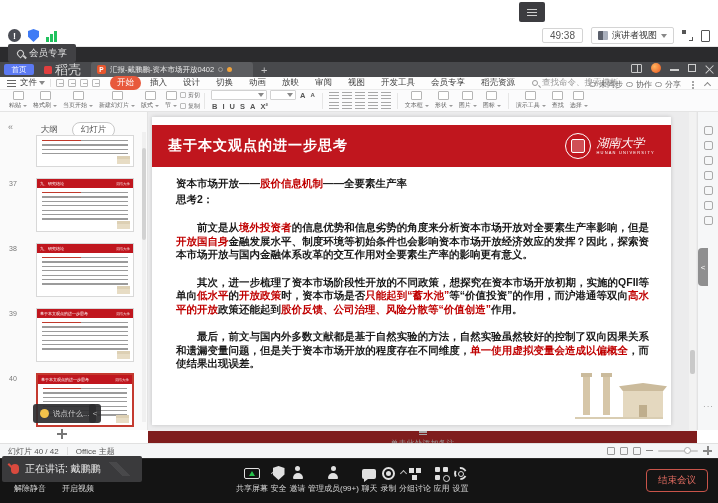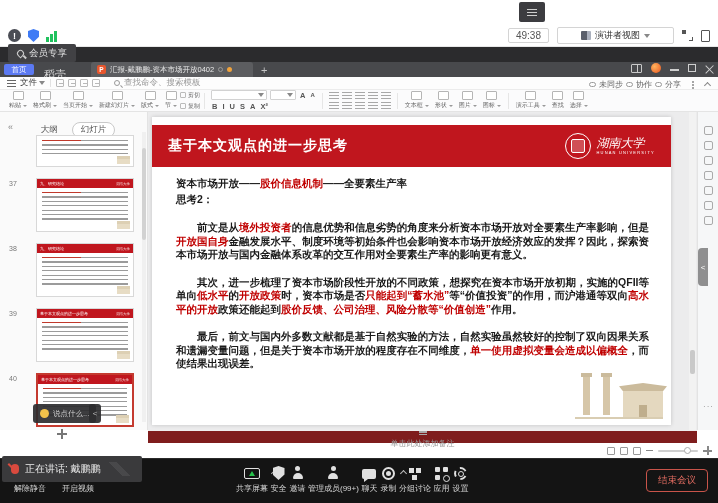--- a/index.html
+++ b/index.html
@@ -20,41 +20,41 @@
   .tb-left { display:flex; align-items:center; gap:7px; }
   .info-badge { width:13px; height:13px; border-radius:50%; background:#4a4d55; color:#fff; font-size:9px;
     display:flex; align-items:center; justify-content:center; font-weight:bold; }
   .i-shield-blue { width:11px; height:13px; background:#3f7bf5; clip-path:polygon(50% 0,100% 15%,100% 60%,50% 100%,0 60%,0 15%); }
   .sig { display:flex; align-items:flex-end; gap:1.5px; height:12px; }
   .sig i { width:2.5px; background:#21c25e; display:block; }
   .sig i:nth-child(1){height:5px} .sig i:nth-child(2){height:8px} .sig i:nth-child(3){height:11px}
   .tb-right { display:flex; align-items:center; gap:8px; }
   .timer { border:1px solid #d4d4d4; border-radius:2px; padding:1px 7px; font-size:10px; color:#555; }
   .view-btn { display:flex; align-items:center; gap:4px; border:1px solid #d4d4d4; border-radius:2px;
-    padding:1px 23px; font-size:9px; color:#333; }
+    padding:1px 6px; font-size:9px; color:#333; }
   .vicon { width:10px; height:9px; background:linear-gradient(90deg,#5a5f6b 0 55%,#aab0bd 55% 100%); border-radius:1px; }
   .caret-d { width:0; height:0; border-left:3px solid transparent; border-right:3px solid transparent; border-top:4px solid #888; }
   .fs-ic { width:11px; height:11px; position:relative; }
   .fs-ic::before,.fs-ic::after { content:""; position:absolute; width:3px; height:3px; }
   .fs-ic::before { left:0; top:0; border-left:1.5px solid #555; border-top:1.5px solid #555; box-shadow:8px 0 0 -1.5px #555 inset; }
   .fs-ic::after { right:0; bottom:0; border-right:1.5px solid #555; border-bottom:1.5px solid #555; }
   .panel-ic { width:9px; height:12px; border:1.5px solid #555; border-radius:1px; }
 
   
   .dark-strip { left:0; top:47px; width:718px; height:15px; background:#2b2b2d; }
   .pin-btn { left:8px; top:44px; height:18px; background:#414144; border-radius:2px; z-index:35;
     display:flex; align-items:center; gap:5px; padding:0 9px; color:#ddd; font-size:9.5px; }
   .pin-ic { width:7px; height:7px; border:1.5px solid #ccc; border-radius:50% 50% 50% 0; transform:rotate(-45deg); position:relative; }
   .pin-ic::after { content:""; position:absolute; left:2px; top:6px; width:1.5px; height:4px; background:#ccc; }
 
   
   .wps-tabbar { left:0; top:62px; width:718px; height:15px; background:#48494c; display:flex; align-items:flex-end; }
   .home-tab { margin:0 0 2px 4px; width:30px; height:11px; background:#5b79f2; border-radius:2px; color:#fff;
     font-size:7.5px; display:flex; align-items:center; justify-content:center; }
-  .docer-tab { margin:0 15px 2px 6px; height:11px; display:flex; align-items:center; gap:3px; color:#d8d8d8; font-size:11px; padding:0 4px;flex-direction:column; }
+  .docer-tab { margin:0 0 2px 6px; height:11px; display:flex; align-items:center; gap:3px; color:#d8d8d8; font-size:13px; padding:0 4px; }
   .docer-ic { width:8px; height:8px; background:#e03e3e; border-radius:1.5px; }
   .doc-tab { margin-left:6px; width:162px; height:15px; background:#5c5d60; border-radius:3px 3px 0 0;
     display:flex; align-items:center; gap:4px; padding:0 6px; color:#e8e8e8; font-size:7.5px; }
   .ppt-ic { width:9px; height:9px; background:#e8562d; border-radius:2px; color:#fff; font-size:6.5px; font-weight:bold;
     display:flex; align-items:center; justify-content:center; flex:none; }
   .ppt-ic::after { content:"P"; }
   .doc-title { white-space:nowrap; overflow:hidden; text-overflow:ellipsis; }
   .dot-sync { width:5px; height:5px; border:1px solid #9a9a9a; border-radius:50%; flex:none; }
   .dot-org { width:5px; height:5px; background:#f0a33c; border-radius:50%; flex:none; }
   .plus-tab { color:#c5c5c5; font-size:11px; margin:0 0 1px 8px; }
@@ -316,20 +316,33 @@
 
   <div class="ab wps-menubar">
     <span class="mi-burger"></span>
     <span class="file-label">文件</span>
     <span class="caret-d"></span>
     <span class="msep"></span>
     <span class="mini-ic"></span>
     <span class="mini-ic"></span>
     <span class="mini-ic"></span>
     <span class="mini-ic"></span>
+    <span class="menu-items">
+        <span class="menu-item active">开始</span>
+        <span class="menu-item">插入</span>
+        <span class="menu-item">设计</span>
+        <span class="menu-item">切换</span>
+        <span class="menu-item">动画</span>
+        <span class="menu-item">放映</span>
+        <span class="menu-item">审阅</span>
+        <span class="menu-item">视图</span>
+        <span class="menu-item">开发工具</span>
+        <span class="menu-item">会员专享</span>
+        <span class="menu-item">稻壳资源</span>
+      </span>
     <span class="m-search">
       <span class="srch-ic"></span>
       <span>查找命令、搜索模板</span>
     </span>
   </div>
   <div class="ab menubar-right">
     <span class="mr-item">
         <span class="mr-item">
         <span class="mr-dot"></span>
         <span>未同步</span>
@@ -610,20 +623,25 @@
       <span class="dock-handle">&lt;</span>
       <span class="dock-more">···</span>
     </div>
   </div>
 
   <div class="ab notes-bar">
     <span class="notes-ic"></span>
     <span>单击此处添加备注</span>
   </div>
 
+  <div class="ab status-bar">
+    <span>幻灯片 40 / 42</span>
+    <span class="ssep"></span>
+    <span>Office 主题</span>
+  </div>
   <div class="ab status-right">
     <span class="sv-ic"></span>
     <span class="sv-ic"></span>
     <span class="sv-ic"></span>
     <span class="zoom-minus"></span>
     <span class="zoom-track">
         <span class="zoom-knob"></span>
       </span>
     <span class="zoom-plus"></span>
   </div>

